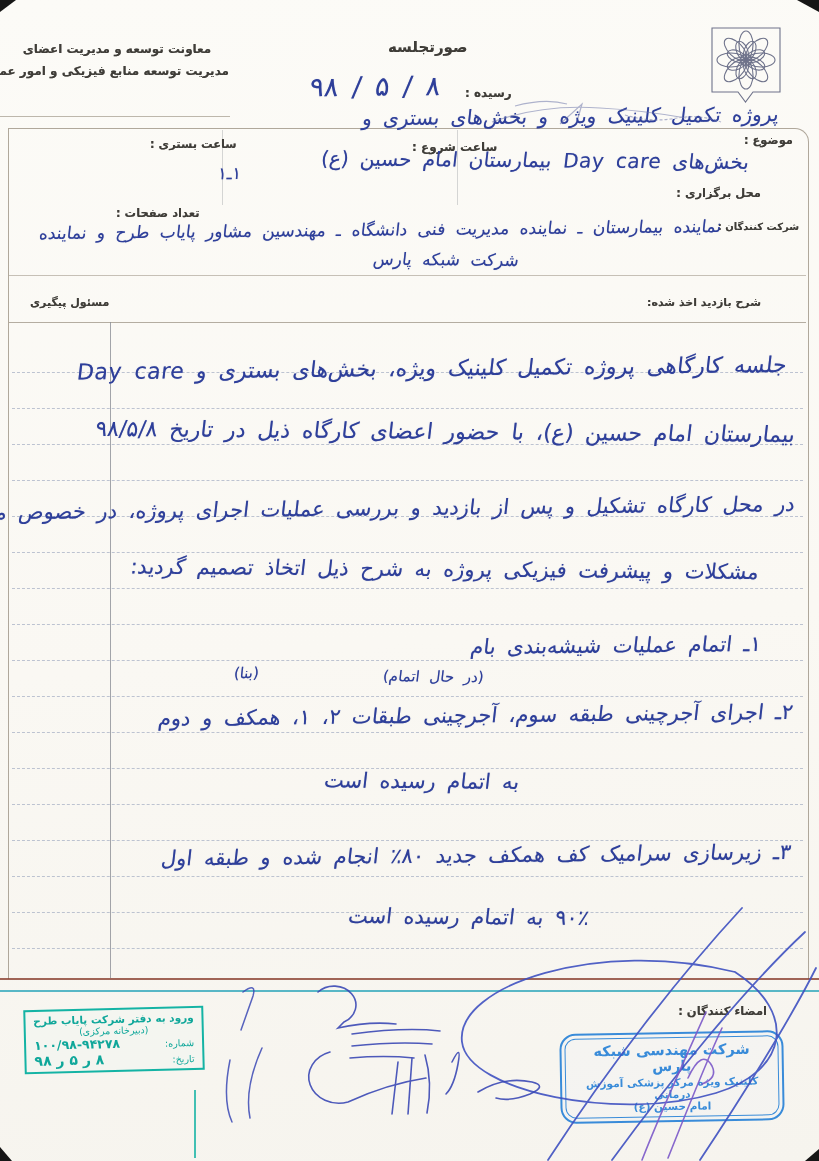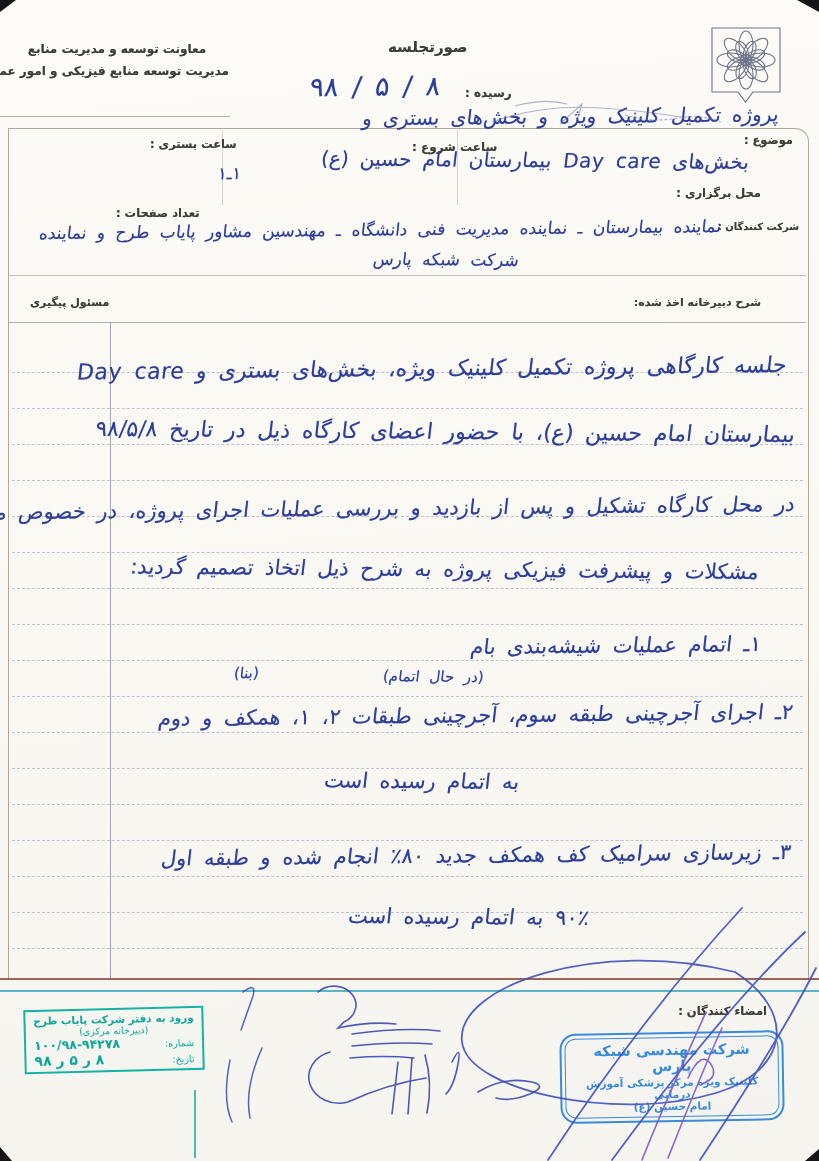--- a/index.html
+++ b/index.html
@@ -37,21 +37,21 @@
 </head>
 <body>
 
 <div class="page">
 
   <div class="corner" style="left:0;top:0;width:16px;height:12px;clip-path:polygon(0 0,100% 0,0 100%);"></div>
   <div class="corner" style="right:0;top:0;width:22px;height:12px;clip-path:polygon(0 0,100% 0,100% 100%);"></div>
   <div class="corner" style="left:0;bottom:0;width:12px;height:14px;clip-path:polygon(0 0,0 100%,100% 100%);"></div>
   <div class="corner" style="right:0;bottom:0;width:14px;height:12px;clip-path:polygon(100% 0,100% 100%,0 100%);"></div>
 
-  <div class="abs print" style="right:600px;left:15px;top:42px;text-align:center;font-size:12px;">معاونت توسعه و مدیریت منابع</div>
+  <div class="abs print" style="right:600px;left:15px;top:42px;text-align:center;font-size:12px;">معاونت توسعه و مدیریت اعضای</div>
   <div class="abs print" style="right:590px;left:6px;top:64px;text-align:center;font-size:12px;">مدیریت توسعه منابع فیزیکی و امور عمرانی</div>
   <div class="hline" style="left:0;top:116px;width:230px;opacity:.7;"></div>
 
   <div class="abs print" style="left:388px;top:38px;font-size:15px;">صورتجلسه</div>
   <div class="abs print" style="left:465px;top:86px;font-size:12px;">رسیده :</div>
   <div class="abs hw" style="left:310px;top:70px;font-size:27px;">۸ / ۵ / ۹۸</div>
 
   <div class="abs" style="left:690px;top:22px;">
     <svg width="110" height="86" viewBox="0 0 110 86">
       <g stroke="#565b78" fill="none" stroke-width="1.1" opacity=".85">
@@ -92,21 +92,21 @@
   <div class="abs hw" style="left:218px;top:163px;font-size:17px;">۱ـ۱</div>
   <div class="abs print" style="right:58px;top:186px;font-size:11.5px;">محل برگزاری :</div>
 
   <div class="abs hw" style="right:40px;top:102px;font-size:20px;">پروژه تکمیل کلینیک ویژه و بخش‌های بستری و</div>
   <div class="abs hw alt" style="right:70px;top:150px;font-size:20px;">بخش‌های Day care بیمارستان امام حسین (ع)</div>
 
   <div class="abs print" style="right:20px;top:221px;font-size:10px;">شرکت کنندگان :</div>
   <div class="abs hw" style="right:98px;top:216px;font-size:17px;">نماینده بیمارستان ـ نماینده مدیریت فنی دانشگاه ـ مهندسین مشاور پایاب طرح و نماینده</div>
   <div class="abs hw alt" style="right:300px;top:250px;font-size:17px;">شرکت شبکه پارس</div>
 
-  <div class="abs print" style="right:58px;top:296px;font-size:11px;">شرح دبیرخانه اخذ شده:</div>
+  <div class="abs print" style="right:58px;top:296px;font-size:11px;">شرح بازدید اخذ شده:</div>
   <div class="abs print" style="left:30px;top:296px;font-size:11px;">مسئول پیگیری</div>
 
   <div class="abs" id="rules-layer" style="left:0;top:322px;width:819px;height:656px;">
       <div class="rule" style="top: 50px;"></div>
       <div class="rule" style="top: 86px;"></div>
       <div class="rule" style="top: 122px;"></div>
       <div class="rule" style="top: 158px;"></div>
       <div class="rule" style="top: 194px;"></div>
       <div class="rule" style="top: 230px;"></div>
       <div class="rule" style="top: 266px;"></div>

